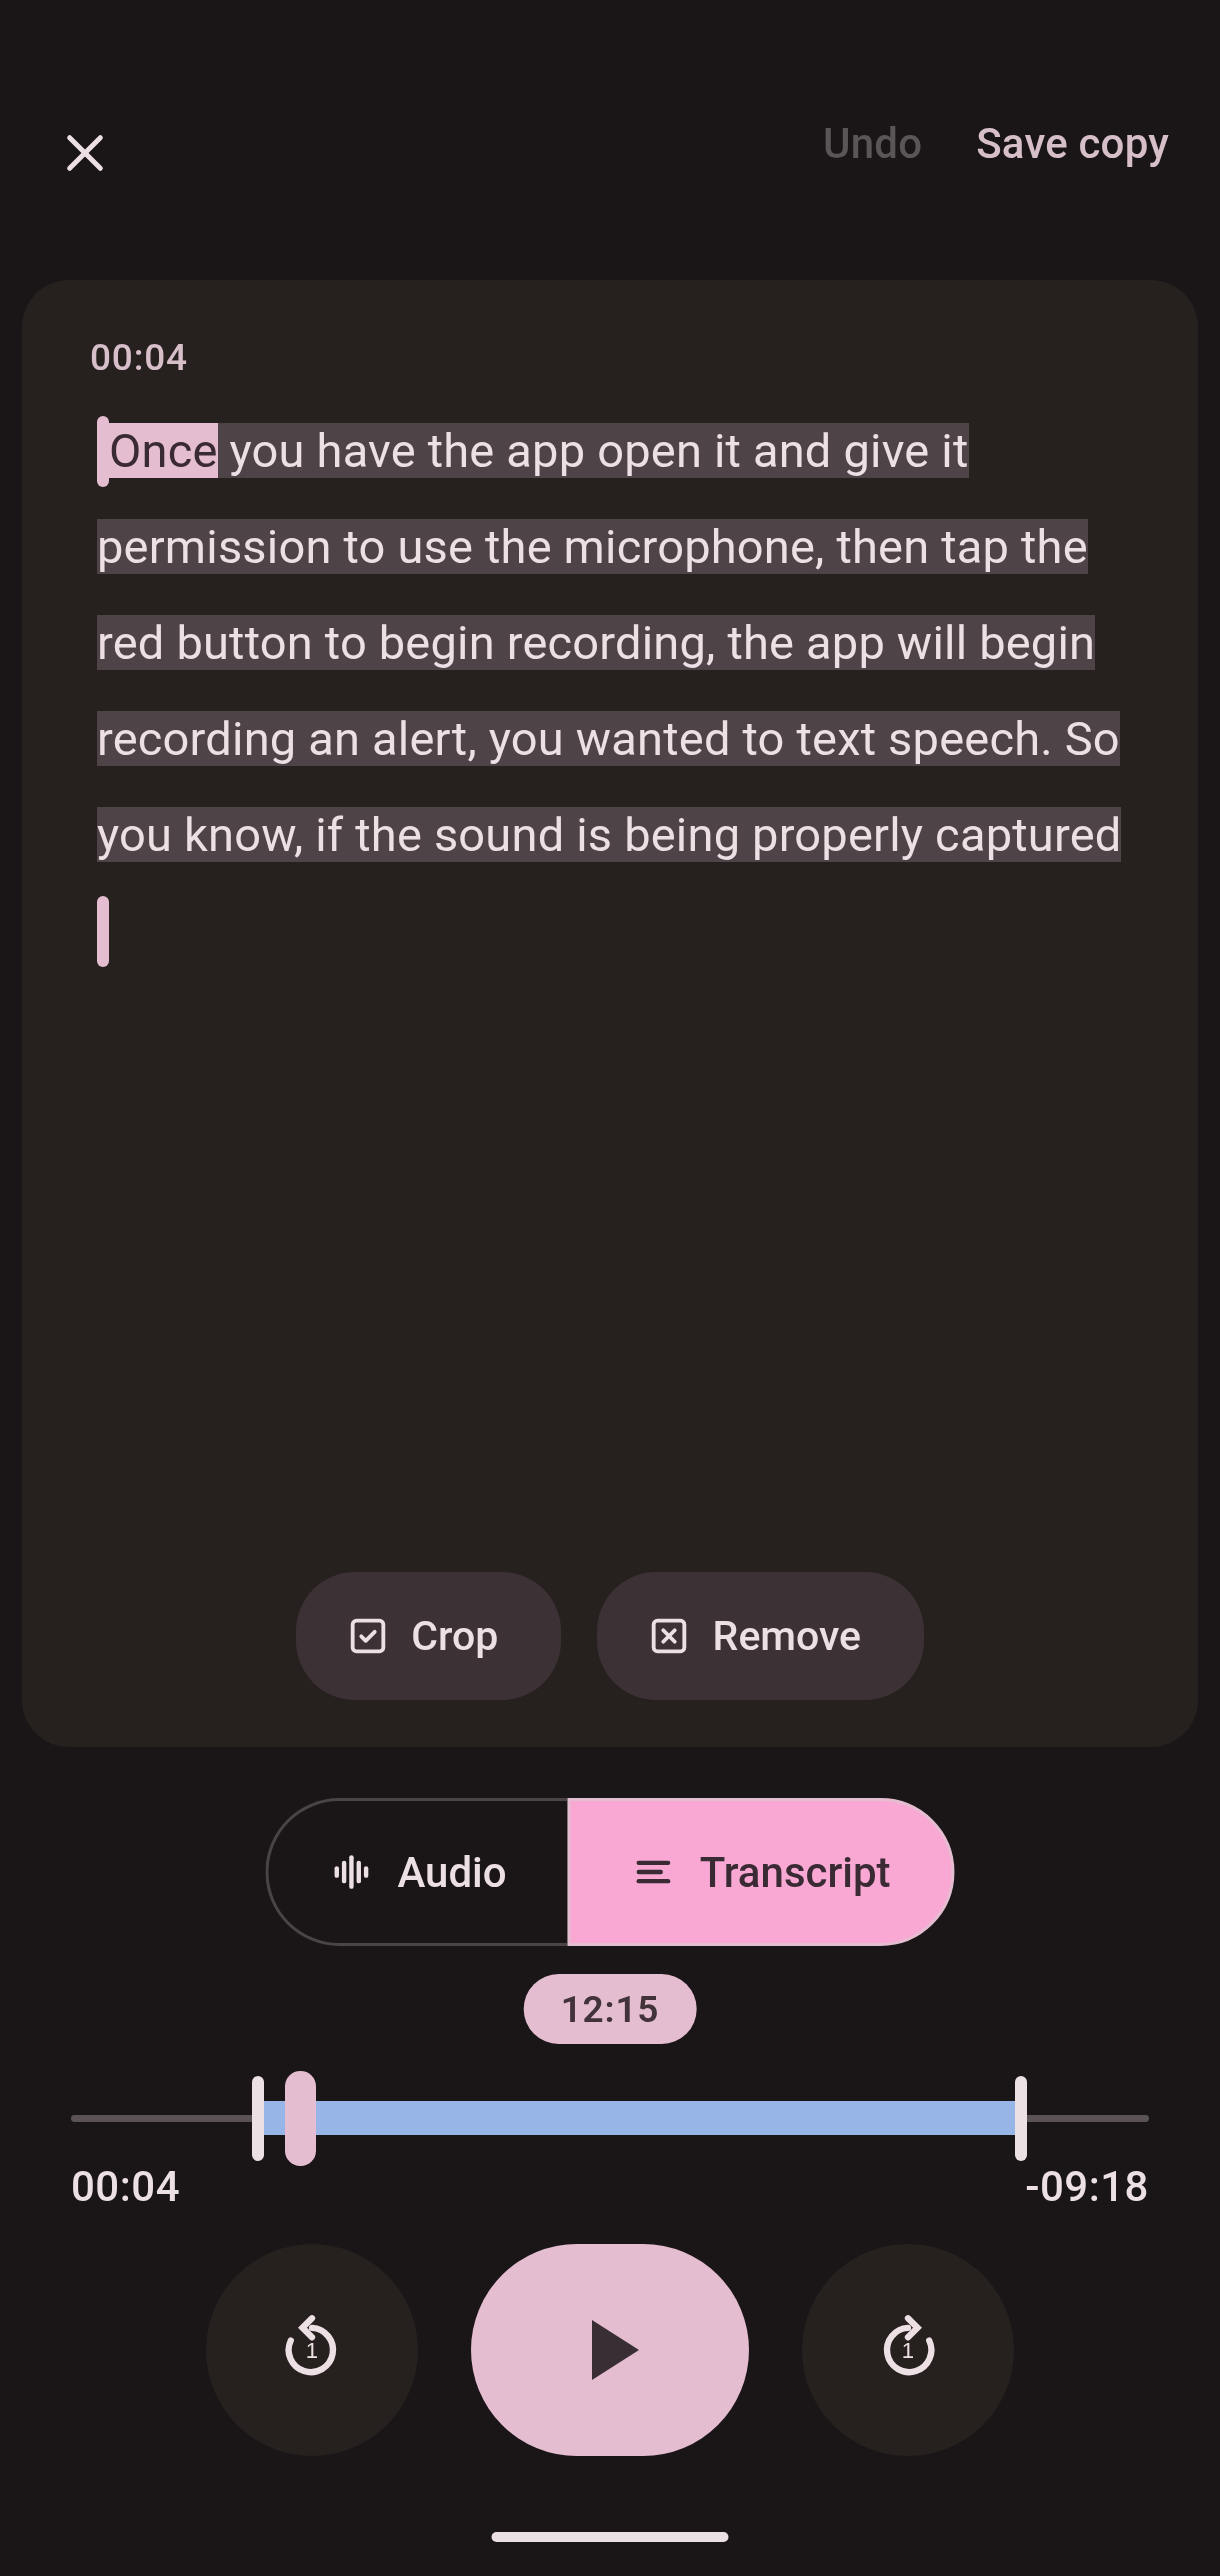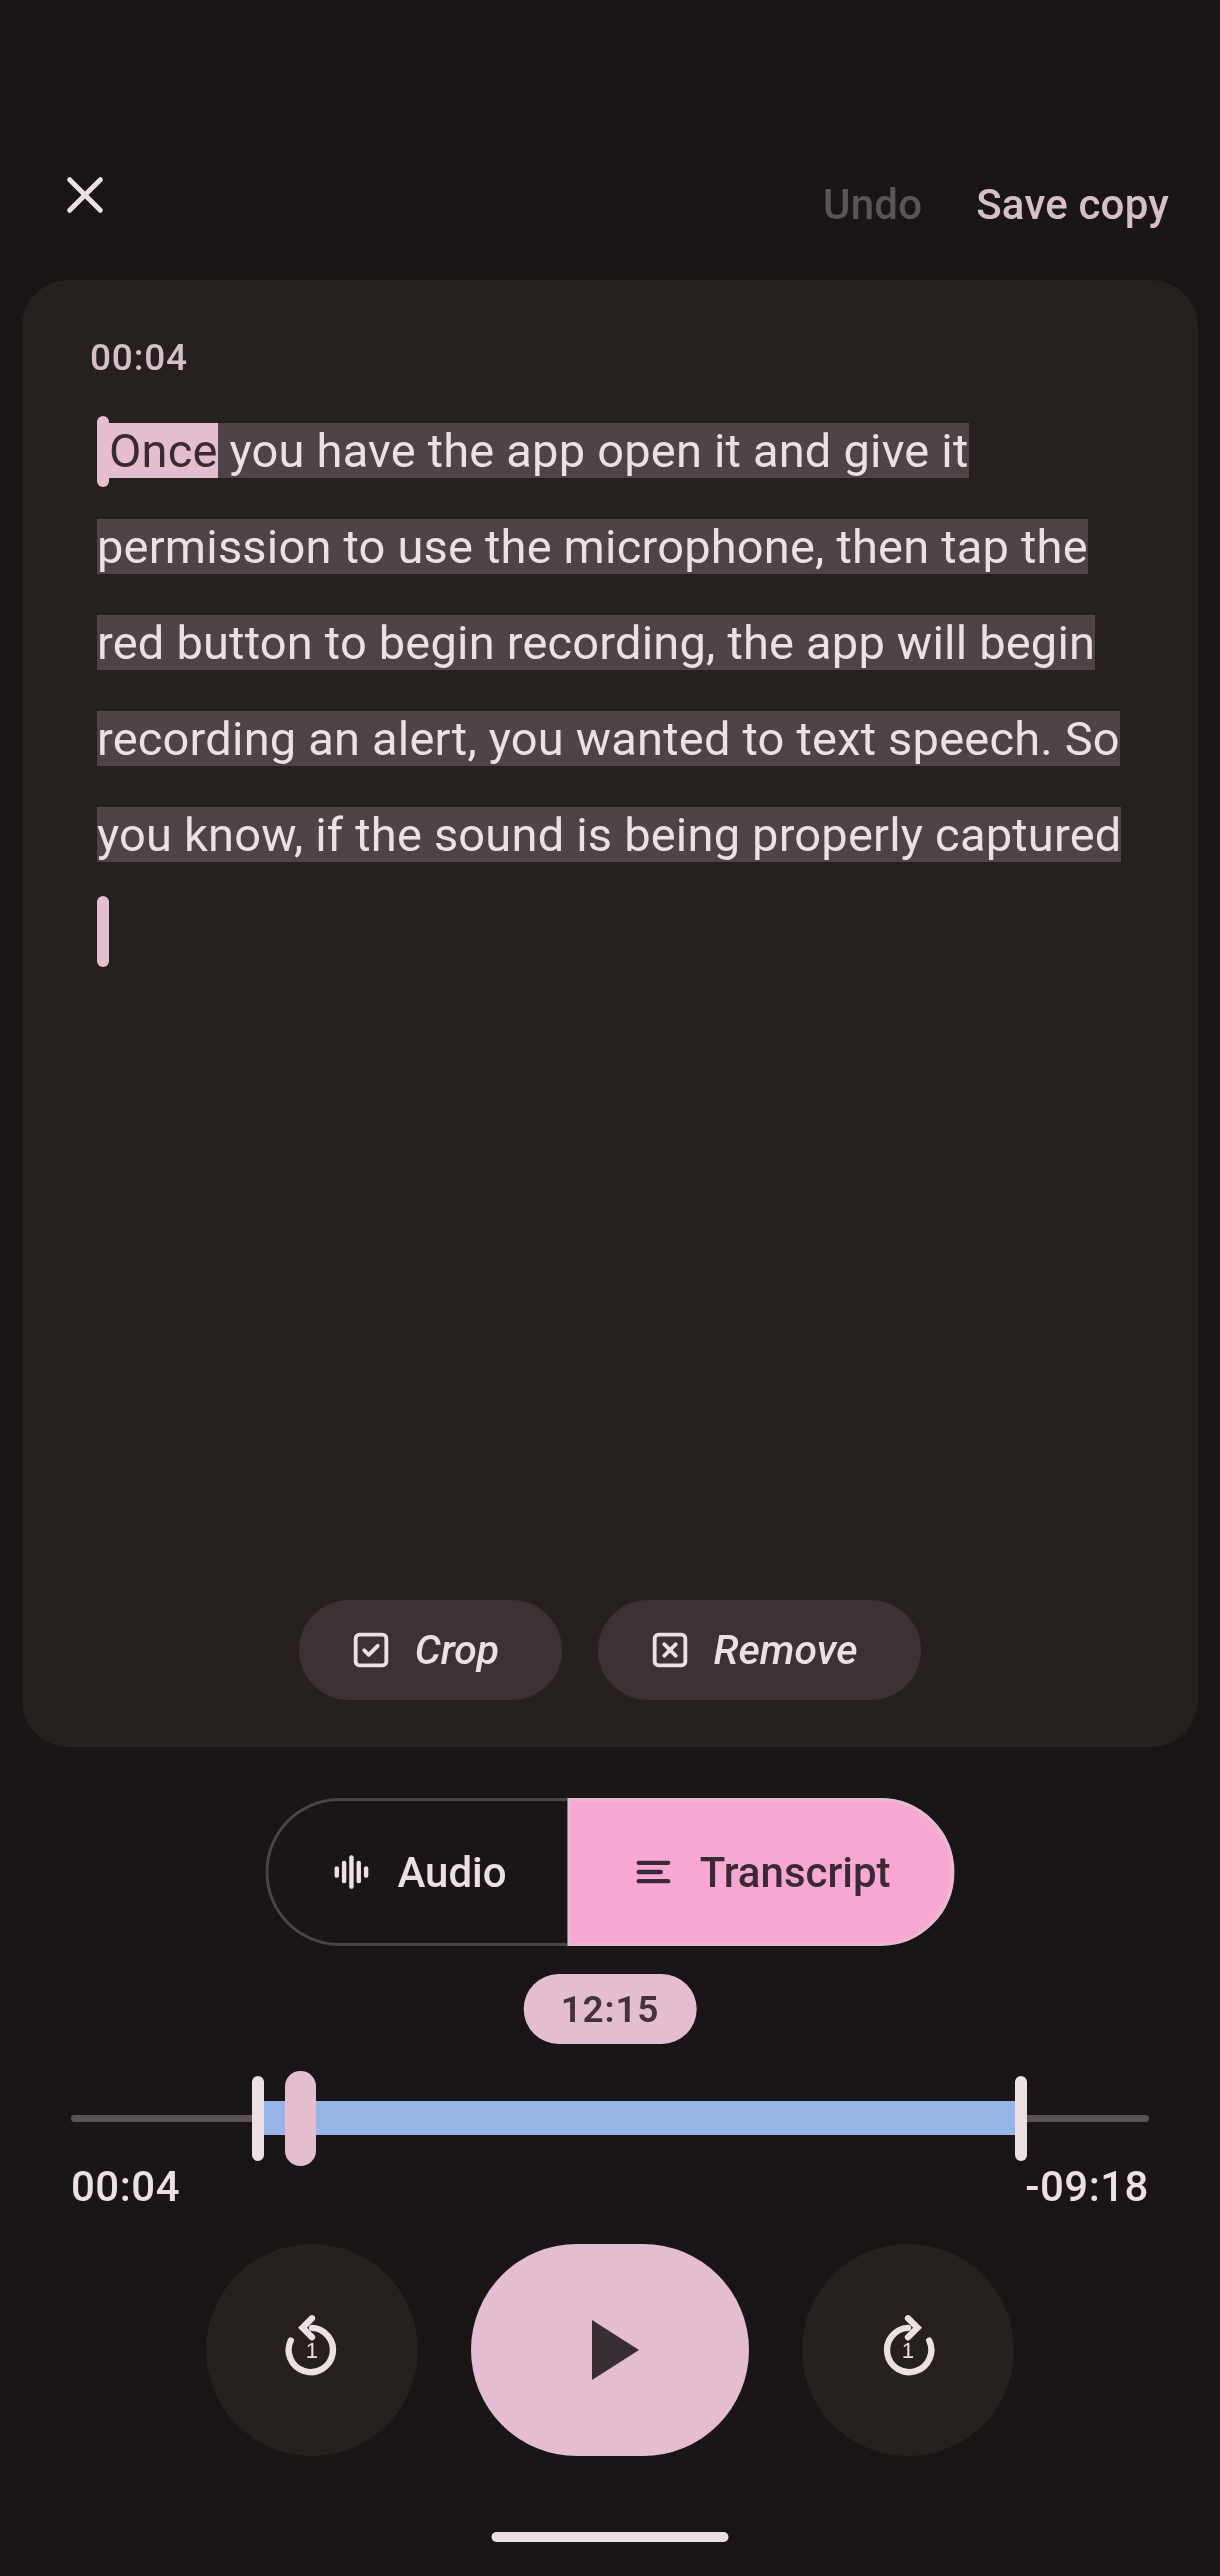--- a/index.html
+++ b/index.html
@@ -21,21 +21,21 @@
     background: #1a1517;
     color: #ece0e4;
   }
   .topbar {
     position: absolute;
     top: 119px;
     left: 0;
     right: 0;
     height: 110px;
     display: flex;
-    align-items: flex-end;
+    align-items: flex-start;
     padding: 0 51px 0 51px;
   }
   .close-btn {
     width: 68px;
     height: 68px;
     display: flex;
     align-items: center;
     justify-content: center;
     cursor: pointer;
   }
@@ -108,26 +108,25 @@
     justify-content: center;
     gap: 36px;
   }
   .pill-btn {
     display: flex;
     align-items: center;
     gap: 20.3px;
     background: #3c3135;
     color: #ede0e4;
     border-radius: 59px;
-    height: 100px;
+    height: 128px;
     padding: 0 63px 0 49px;
     font-size: 41px;
     font-weight: 500;
     cursor: pointer;
-    font-style: italic;
   }
   .pill-btn svg { display: block; }
 
   .segmented {
     position: absolute;
     left: 50%;
     transform: translateX(-50%);
     top: 1798px;
     display: flex;
     background: transparent;

